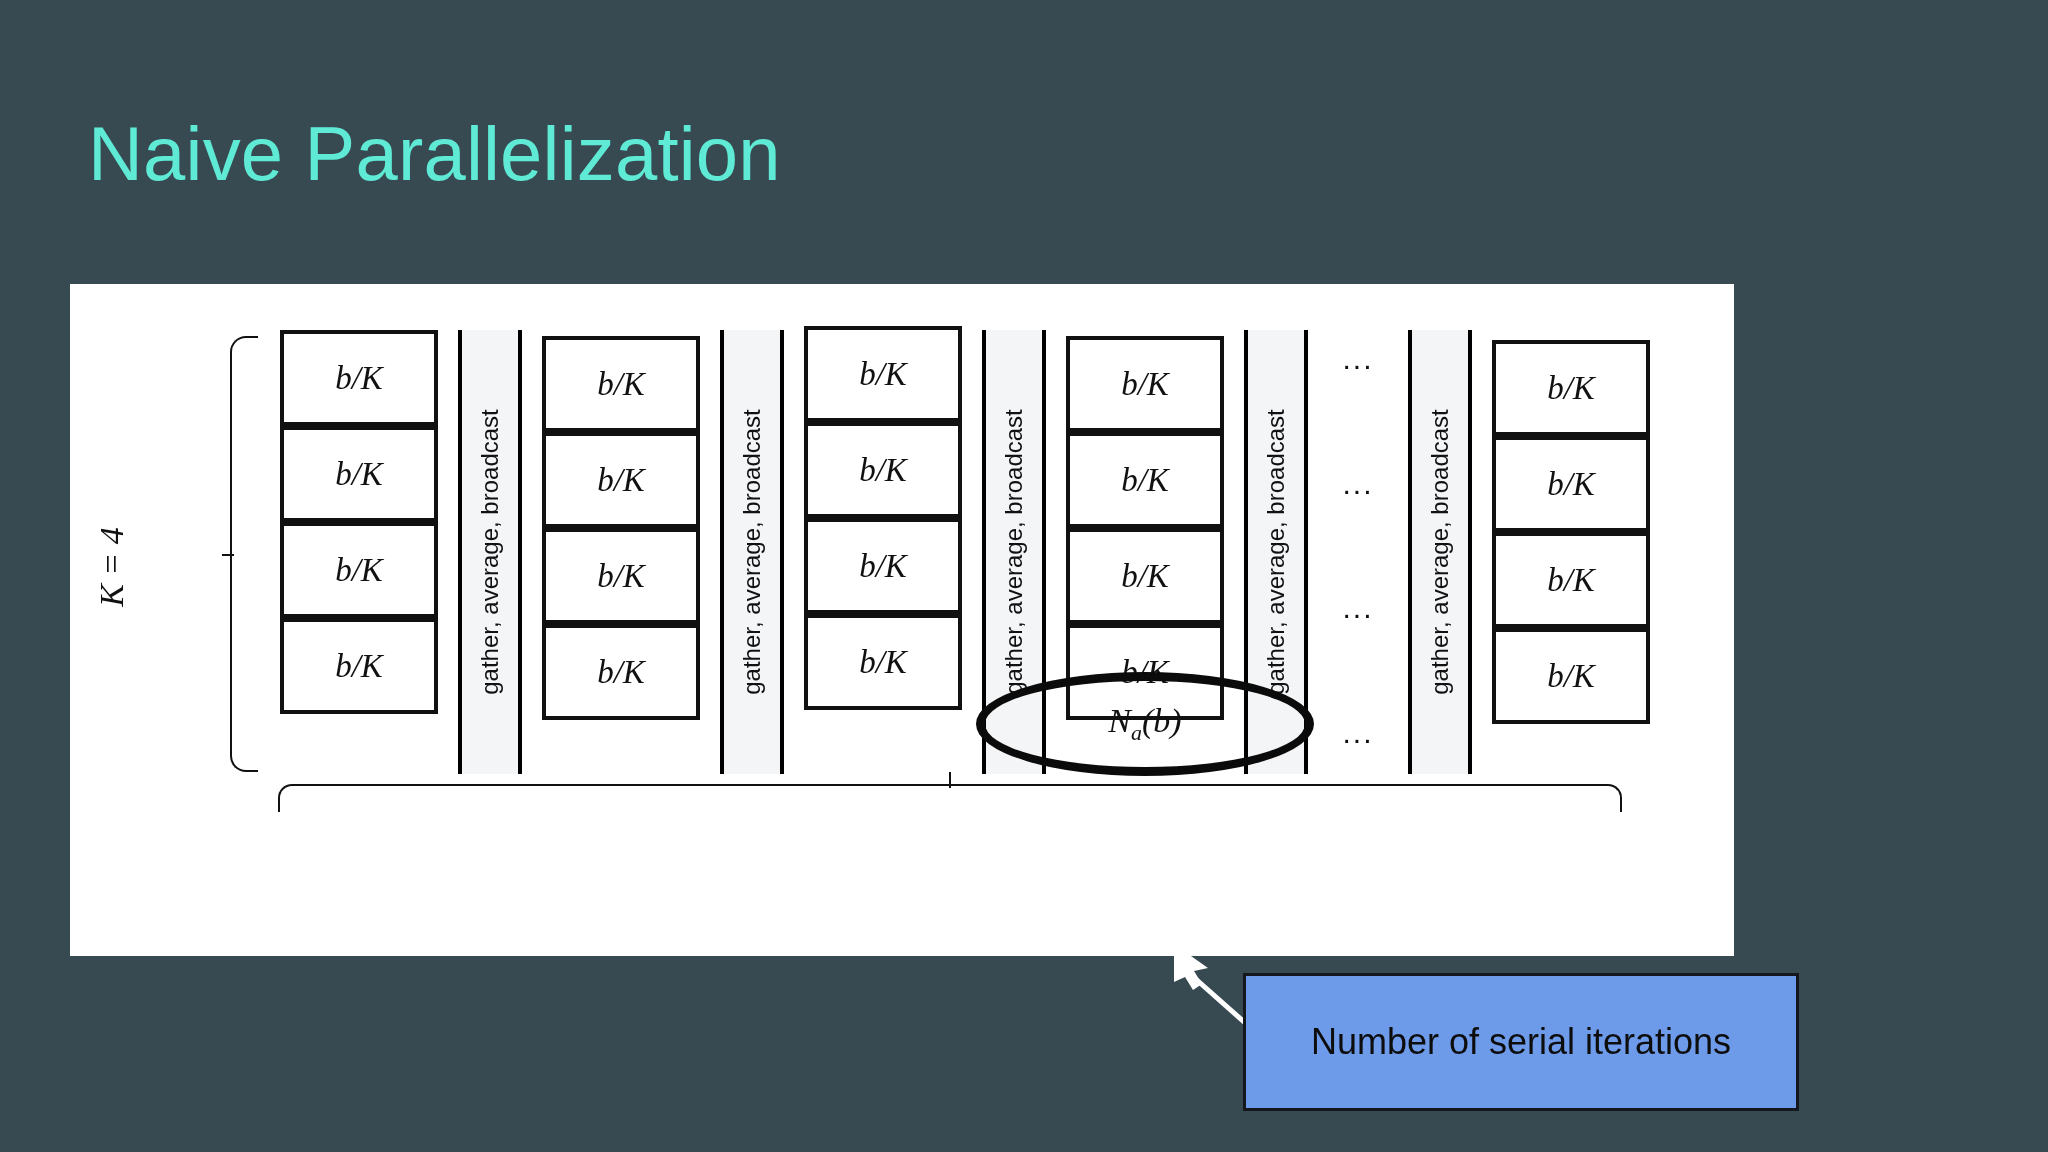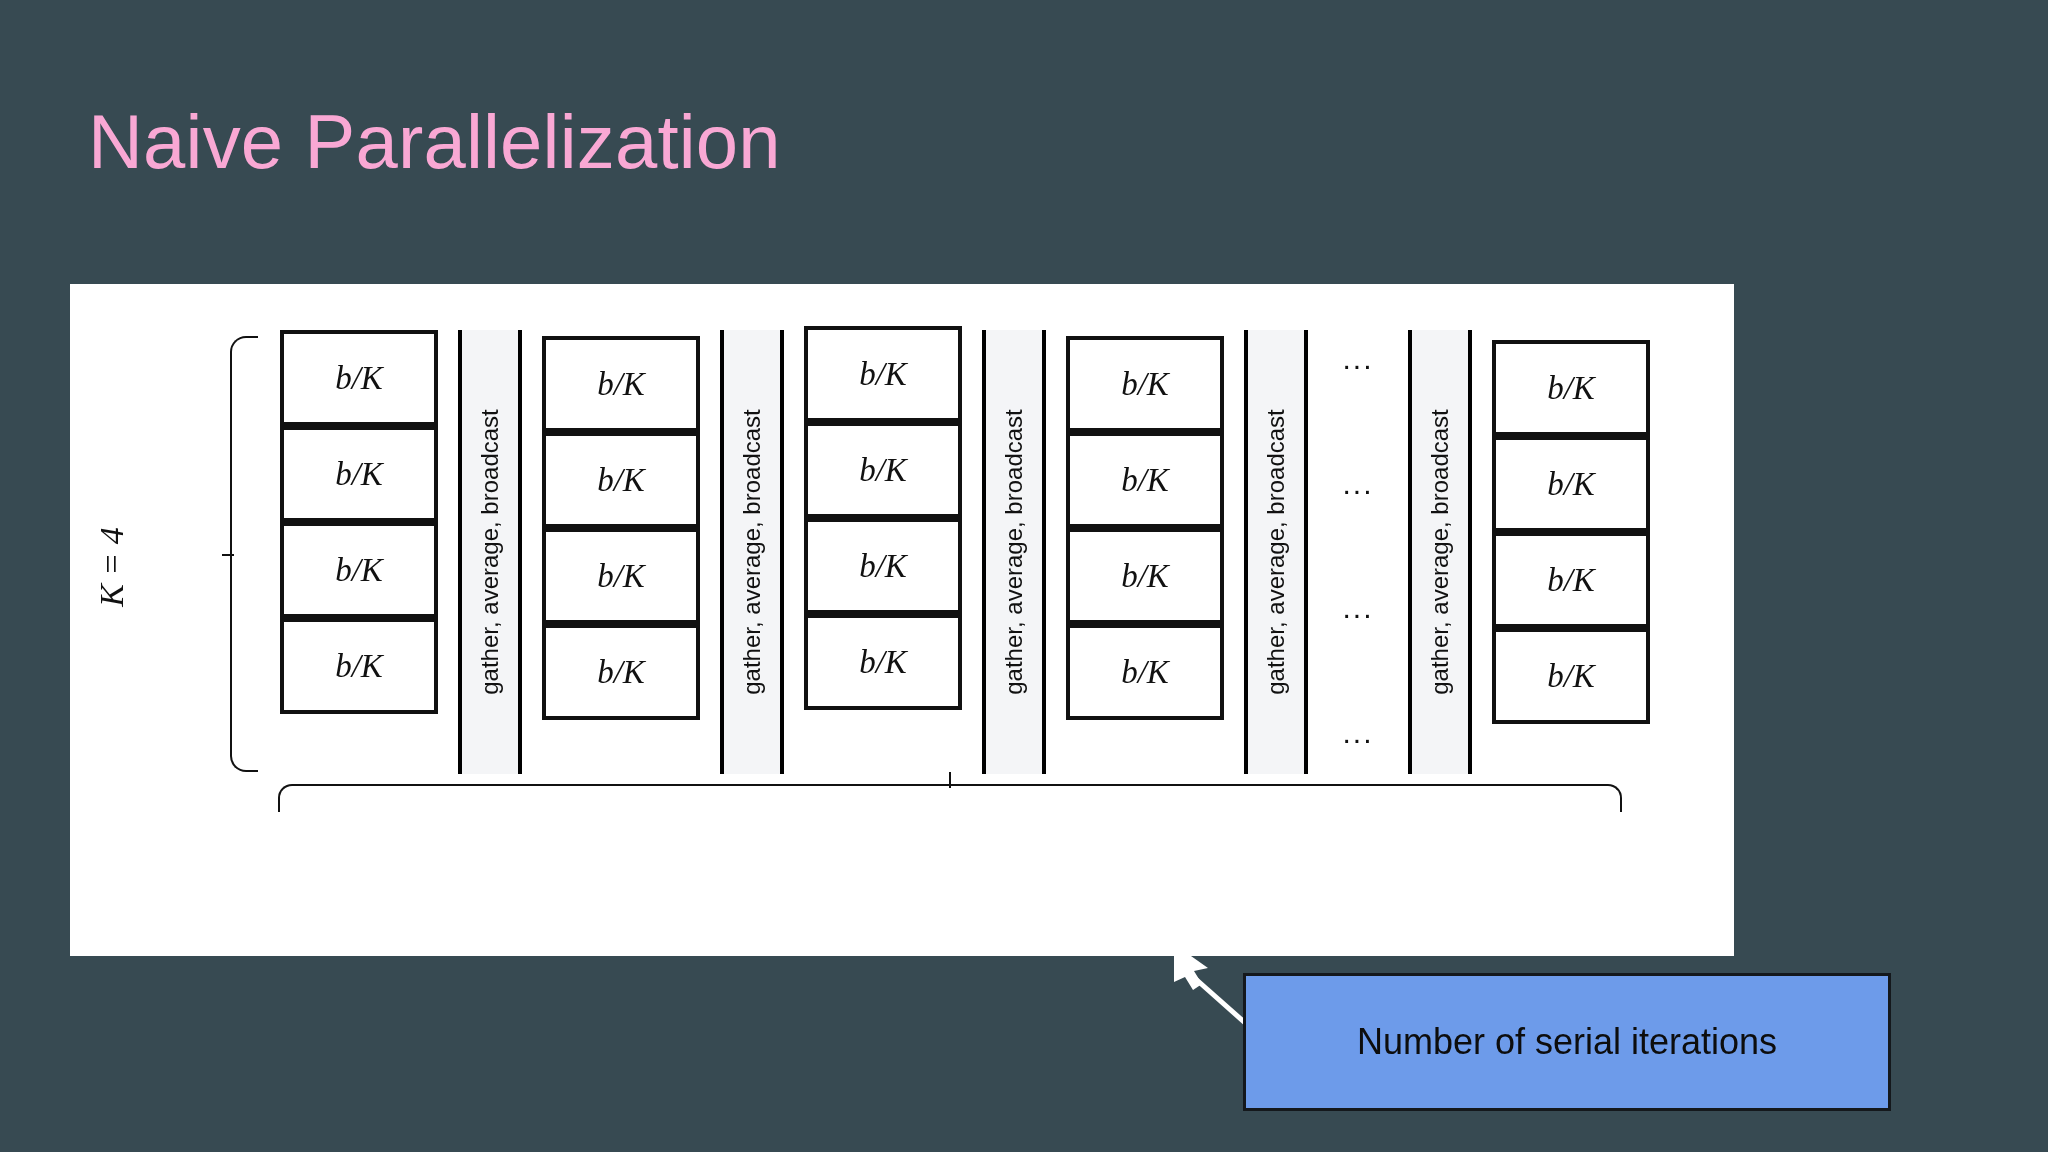--- a/index.html
+++ b/index.html
@@ -4,22 +4,22 @@
 <style>
   html,body{margin:0;padding:0;}
   body{
     width:2048px;height:1152px;
     background:#374a52;
     font-family:"Liberation Sans",sans-serif;
     overflow:hidden;position:relative;
   }
   
   .slide-title{
-    position:absolute;left:88px;top:104px;
-    font-size:76px;line-height:1;color:#f9a8d4;
+    position:absolute;left:88px;top:116px;
+    font-size:76px;line-height:1;color:#5eead4;
     font-weight:400;letter-spacing:0.2px;
     white-space:nowrap;
   }
   
   .figure-panel{
     position:absolute;left:70px;top:284px;
     width:1664px;height:672px;
     background:#ffffff;
   }
   
@@ -116,21 +116,21 @@
     font-family:"Liberation Serif",serif;
     font-style:italic;font-size:34px;color:#111;
     white-space:nowrap;
   }
   .n-ellipse .nlabel sub{
     font-size:22px;font-style:italic;
   }
   
   .callout{
     position:absolute;left:1243px;top:973px;
-    width:648px;height:138px;
+    width:556px;height:138px;
     background:#6d9bea;
     border:3px solid #14181c;
     box-sizing:border-box;
     display:flex;align-items:center;justify-content:center;
     z-index:5;
   }
   .callout .ctext{
     font-size:36px;color:#0d0d0d;
     font-family:"Liberation Sans",sans-serif;
     white-space:nowrap;
@@ -212,20 +212,23 @@
       <div class="kbox">b/K</div>
       <div class="kbox">b/K</div>
       <div class="kbox">b/K</div>
       <div class="kbox">b/K</div>
     </div>
 
   </div>
 
   <div class="n-brace"></div>
 
+  <div class="n-ellipse">
+    <span class="nlabel"><span>N</span><sub>a</sub><span>(b)</span></span>
+  </div>
 
 </div>
 
 <svg class="arrow-svg" viewBox="0 0 120 120">
   <polygon points="6,6 40,30 26,33 34,46 25,52 17,39 6,44" fill="#ffffff" transform="translate(-2,-2)"></polygon>
   <line x1="20" y1="34" x2="108" y2="112" stroke="#ffffff" stroke-width="5"></line>
 </svg>
 
 <div class="callout">
   <span class="ctext">Number of serial iterations</span>

